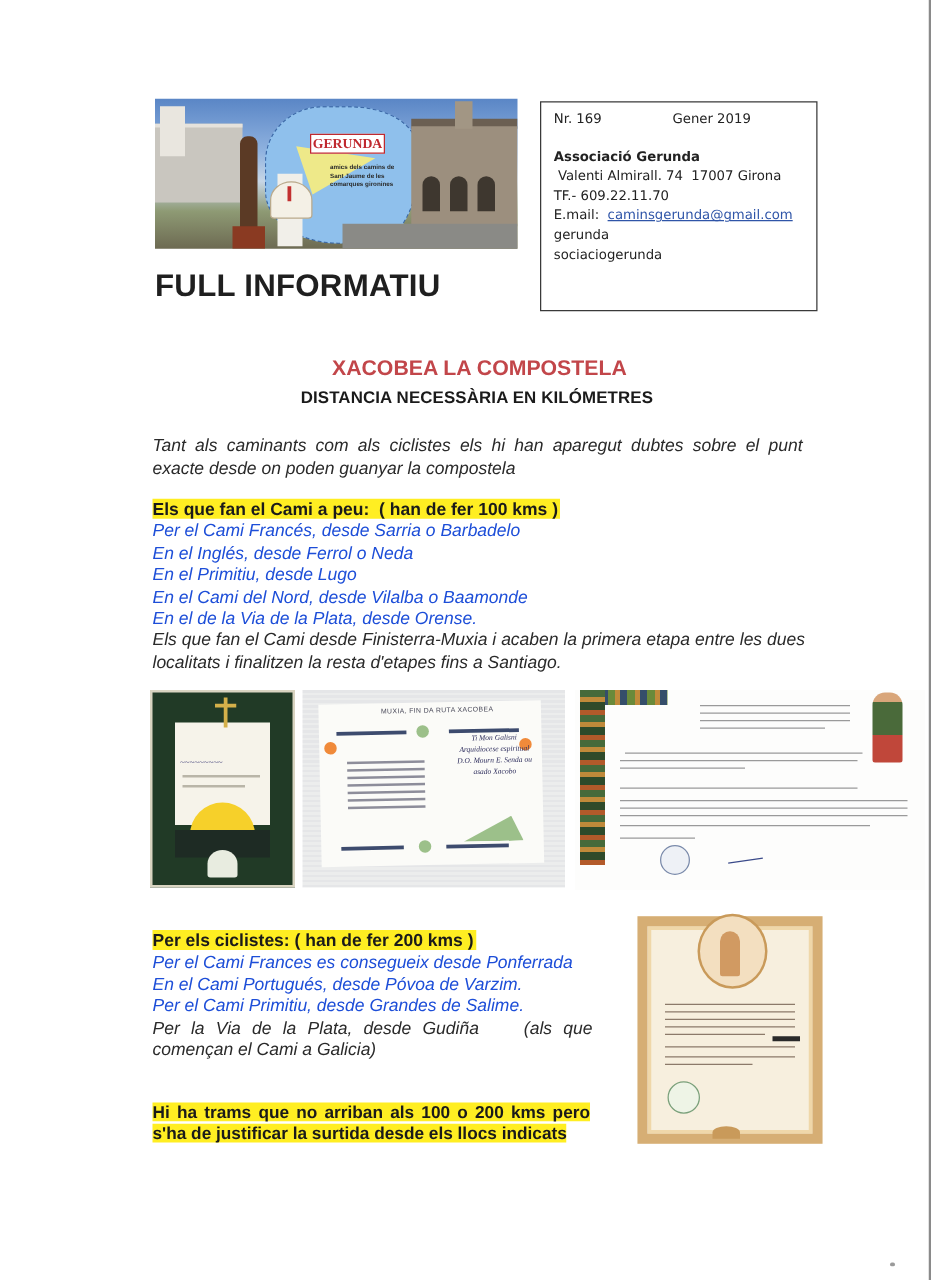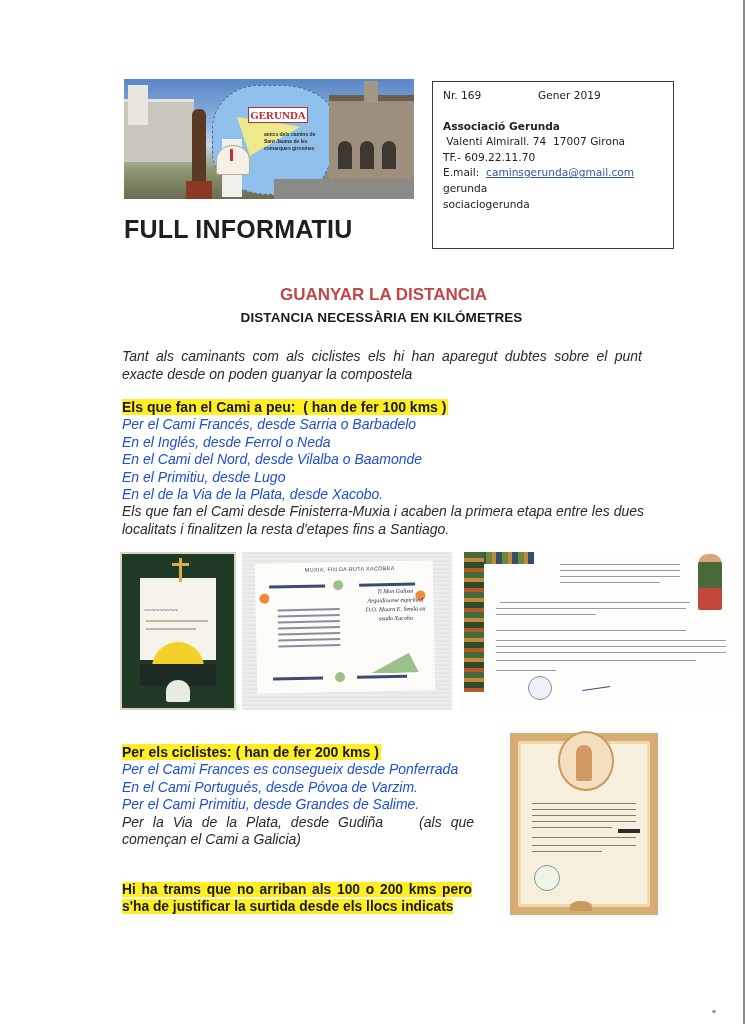--- a/index.html
+++ b/index.html
@@ -46,21 +46,21 @@
   }
   .banner .shell-cross { position: absolute; left: 106px; top: 70px; width: 3px; height: 12px; background: #c23030; }
   .banner .church { position: absolute; left: 205px; top: 22px; width: 85px; height: 80px; background: #9c8f7e; }
   .banner .church-roof { position: absolute; left: 205px; top: 16px; width: 85px; height: 8px; background: #6b5f52; }
   .banner .bell { position: absolute; left: 240px; top: 2px; width: 14px; height: 22px; background: #a29684; }
   .banner .arch { position: absolute; top: 62px; width: 14px; height: 28px; background: #3e372f; border-radius: 7px 7px 0 0; }
   .banner .road { position: absolute; left: 150px; top: 100px; width: 140px; height: 20px; background: #8a8a86; }
 
   
   .info-box {
-    position: absolute; left: 432px; top: 81px; width: 242px; height: 168px;
+    position: absolute; left: 432px; top: 81px; width: 222px; height: 168px;
     border: 1px solid #3a3a3a; box-sizing: border-box; padding: 6px 0 0 10px;
     font-family: "DejaVu Sans", sans-serif; font-size: 10.6px; line-height: 15.6px; color: #222;
   }
   .info-box .issue { display: flex; }
   .info-box .issue .nr { width: 95px; }
   .info-box .org { margin-top: 15px; font-weight: bold; }
   .info-box .email-link { color: #2f55a8; text-decoration: underline; }
   .info-box .line { white-space: nowrap; }
 
   .full-title {
@@ -189,32 +189,32 @@
   <div class="line">
     <div>gerunda</div>
   </div>
   <div class="line">
     <div>sociaciogerunda</div>
   </div>
 </div>
 
 <div class="full-title">FULL INFORMATIU</div>
 
-<div class="heading-red">GUANYAR LA DISTANCIA</div>
+<div class="heading-red">XACOBEA LA COMPOSTELA</div>
 <div class="heading-sub">DISTANCIA NECESSÀRIA EN KILÓMETRES</div>
 
 <div class="intro">Tant als caminants com als ciclistes els hi han aparegut dubtes sobre el punt exacte desde on poden guanyar la compostela</div>
 
 <div class="section-walk">
   <div class="title"><span class="hl" style="white-space:pre">Els que fan el Cami a peu:  ( han de fer 100 kms )</span></div>
   <div class="list-line">Per el Cami Francés, desde Sarria o Barbadelo</div>
   <div class="list-line">En el Inglés, desde Ferrol o Neda</div>
+  <div class="list-line">En el Primitiu, desde Lugo</div>
   <div class="list-line">En el Cami del Nord, desde Vilalba o Baamonde</div>
-  <div class="list-line">En el Primitiu, desde Lugo</div>
-  <div class="list-line">En el de la Via de la Plata, desde Xacobo.</div>
+  <div class="list-line">En el de la Via de la Plata, desde Orense.</div>
   <div class="list-wrap">Els que fan el Cami desde Finisterra-Muxia i acaben la primera etapa entre les dues localitats i finalitzen la resta d'etapes fins a Santiago.</div>
 </div>
 
 <div class="cert1">
   <div class="inner"></div>
   <div class="cross"></div>
   <div class="sig">~~~~~~~~~</div>
   <div class="line1" style="top:66px;width:62px"></div>
   <div class="line2" style="top:74px;width:50px"></div>
   <div class="sun"></div>

